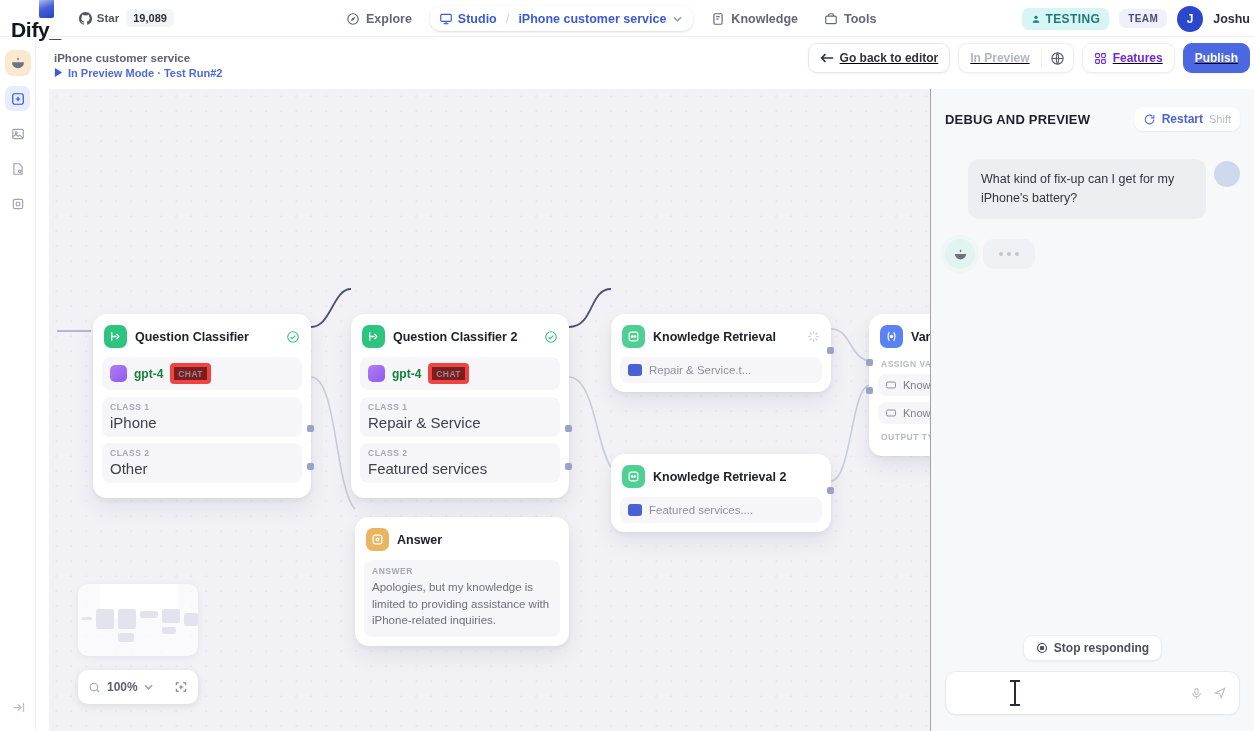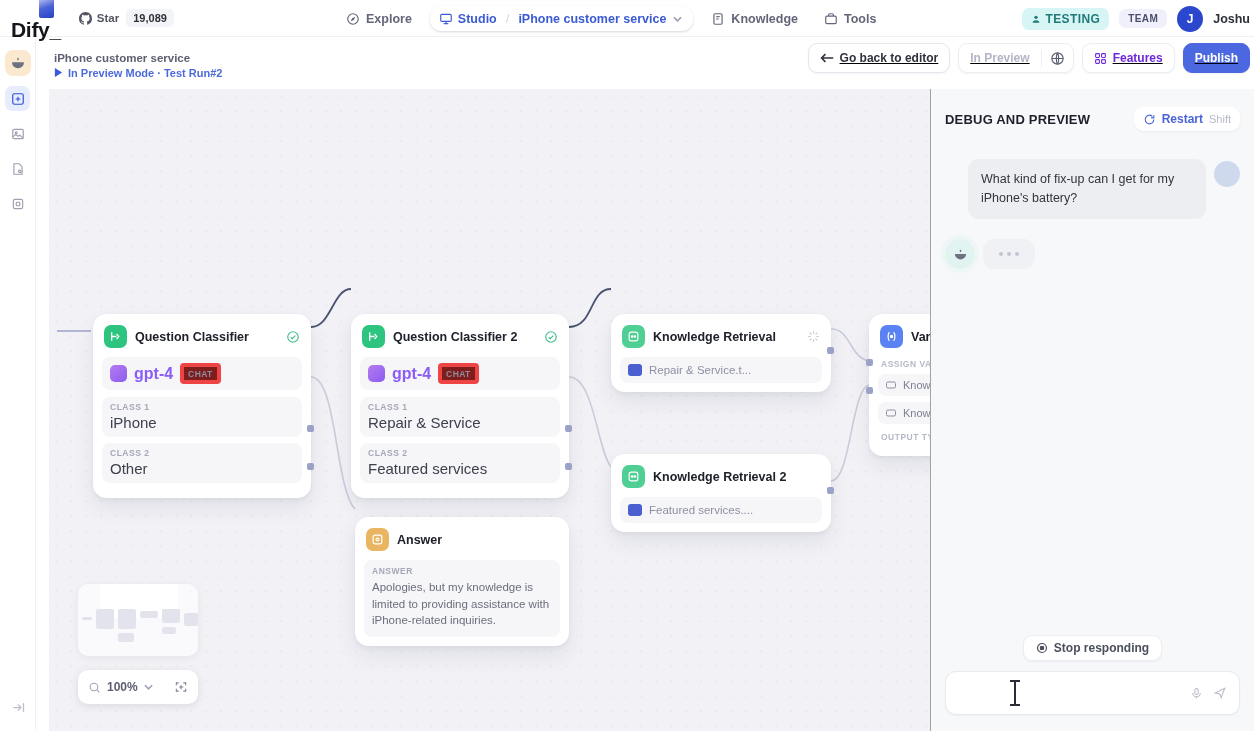--- a/index.html
+++ b/index.html
@@ -208,21 +208,21 @@
 
   .model-row {
     display: flex; align-items: center; gap: 7px;
     background: #f6f6f9; border-radius: 8px;
     padding: 6px 8px; margin-bottom: 7px;
   }
   .model-ic {
     width: 17px; height: 17px; border-radius: 5px;
     background: linear-gradient(140deg,#b57bf0,#8b5cf0);
   }
-  .model-name { font-size: 16px; font-weight: 700; color: #8b5cf6; }
+  .model-name { font-size: 12px; font-weight: 700; color: #15803d; }
   .model-tag {
     font-size: 8.5px; font-weight: 700; color: #8b8e9f; letter-spacing: .4px;
     background: #7f1d1d; border: 4px solid #ef4444; border-radius: 4px;
     padding: 1.5px 4px;
   }
   .class-row {
     background: #f6f6f9; border-radius: 8px;
     padding: 5px 8px 6px; margin-bottom: 6px;
   }
   .class-row:last-child { margin-bottom: 0; }

